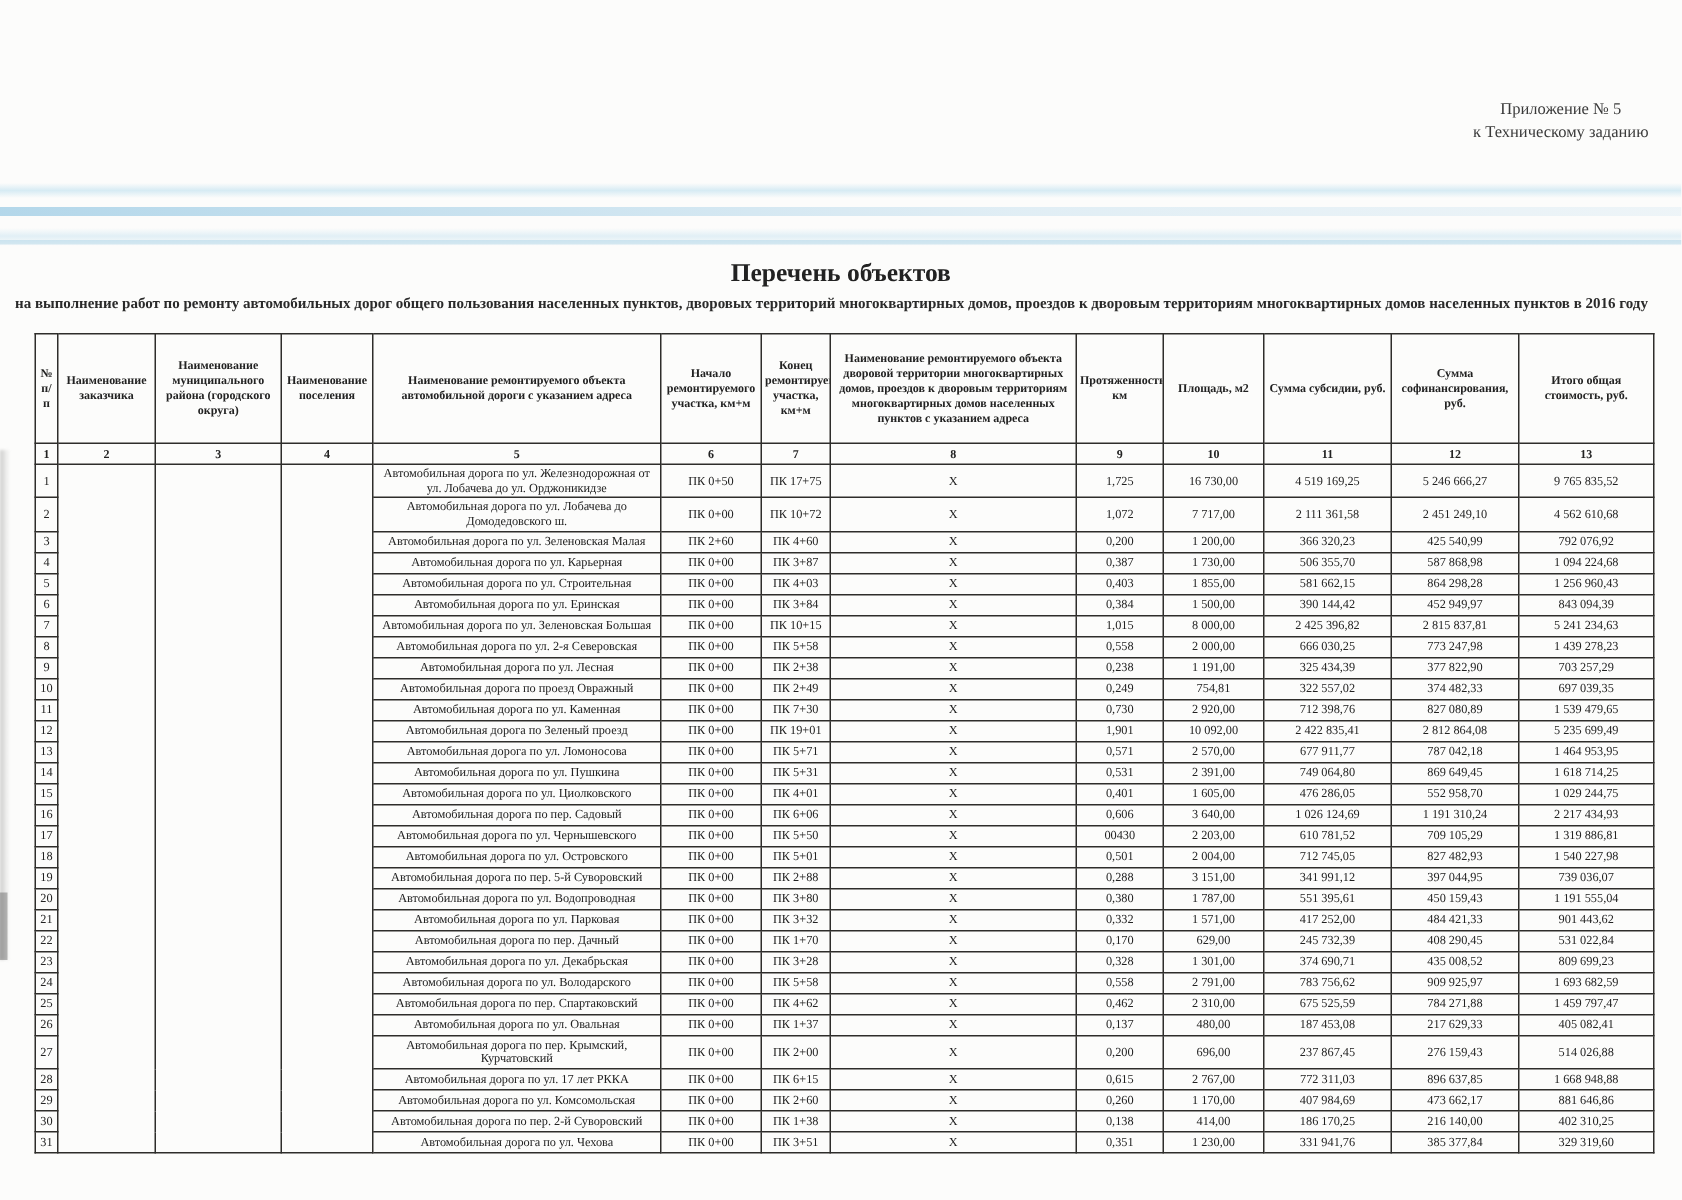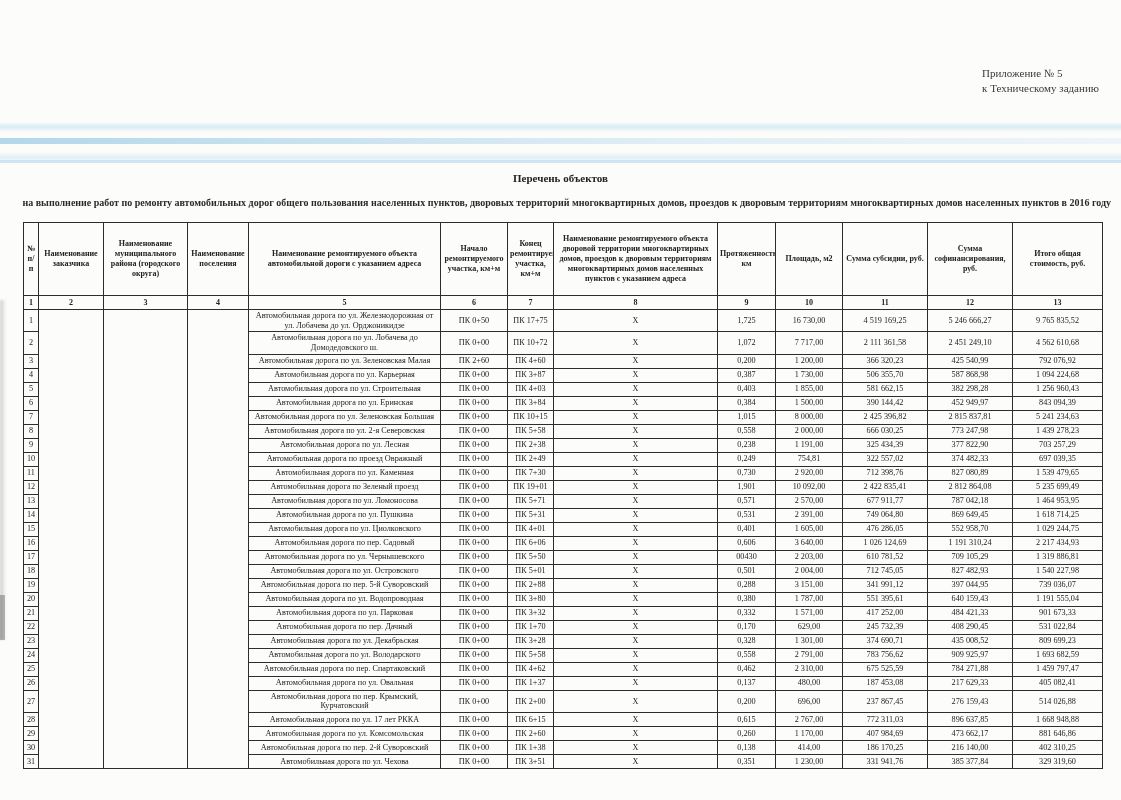--- a/index.html
+++ b/index.html
@@ -14,29 +14,29 @@
   .band-a{top:122px;height:10px;background:linear-gradient(to bottom,rgba(170,215,235,0) 0%,rgba(170,215,235,.45) 50%,rgba(170,215,235,0) 100%);}
   .band-b{top:138px;height:6px;background:linear-gradient(to right,rgba(120,185,220,.55),rgba(160,205,230,.30) 60%,rgba(180,215,235,.20));}
   .band-c{top:152px;height:12px;background:linear-gradient(to bottom,rgba(185,220,238,0),rgba(185,220,238,.40) 45%,rgba(185,220,238,0));}
   .band-d{top:160px;height:3px;background:rgba(130,190,220,.30);}
   .edge-smudge{position:absolute;left:0;top:300px;width:7px;height:340px;
     background:linear-gradient(to right,rgba(70,70,70,.28),rgba(120,120,120,.10) 60%,rgba(120,120,120,0));
     filter:blur(1px);pointer-events:none;}
   .edge-smudge2{position:absolute;left:0;top:595px;width:5px;height:45px;background:rgba(60,60,60,.35);filter:blur(.5px);pointer-events:none;}
 
   .annotation{
-    position:absolute;top:66px;right:22px;text-align:left;
+    position:absolute;top:66px;right:22px;text-align:center;
     font-size:11px;line-height:15px;color:#3a3a3a;
   }
   .doc-title{
     position:absolute;top:172px;left:0;width:1121px;text-align:center;
-    font-size:11px;font-weight:bold;color:#222;
+    font-size:17px;font-weight:bold;color:#222;
   }
   .doc-subtitle{
-    position:absolute;top:197px;left:10px;width:1101px;text-align:right;
+    position:absolute;top:197px;left:10px;width:1101px;text-align:left;
     font-size:10px;font-weight:bold;color:#2a2a2a;
   }
 
   table.main{
     position:absolute;left:23px;top:222px;width:1079px;
     border-collapse:collapse;table-layout:fixed;
     font-size:8px;color:#222;
   }
   table.main th,table.main td{
     border:1px solid #2e2d2b;
@@ -171,21 +171,21 @@
       </tr>
       <tr class="data-row">
         <td>5</td>
         <td class="cell-name">Автомобильная дорога по ул. Строительная</td>
         <td>ПК 0+00</td>
         <td>ПК 4+03</td>
         <td>X</td>
         <td>0,403</td>
         <td>1 855,00</td>
         <td>581 662,15</td>
-        <td>382 298,28</td>
+        <td>864 298,28</td>
         <td>1 256 960,43</td>
       </tr>
       <tr class="data-row">
         <td>6</td>
         <td class="cell-name">Автомобильная дорога по ул. Еринская</td>
         <td>ПК 0+00</td>
         <td>ПК 3+84</td>
         <td>X</td>
         <td>0,384</td>
         <td>1 500,00</td>
@@ -351,34 +351,34 @@
       </tr>
       <tr class="data-row">
         <td>20</td>
         <td class="cell-name">Автомобильная дорога по ул. Водопроводная</td>
         <td>ПК 0+00</td>
         <td>ПК 3+80</td>
         <td>X</td>
         <td>0,380</td>
         <td>1 787,00</td>
         <td>551 395,61</td>
-        <td>640 159,43</td>
+        <td>450 159,43</td>
         <td>1 191 555,04</td>
       </tr>
       <tr class="data-row">
         <td>21</td>
         <td class="cell-name">Автомобильная дорога по ул. Парковая</td>
         <td>ПК 0+00</td>
         <td>ПК 3+32</td>
         <td>X</td>
         <td>0,332</td>
         <td>1 571,00</td>
         <td>417 252,00</td>
         <td>484 421,33</td>
-        <td>901 673,33</td>
+        <td>901 443,62</td>
       </tr>
       <tr class="data-row">
         <td>22</td>
         <td class="cell-name">Автомобильная дорога по пер. Дачный</td>
         <td>ПК 0+00</td>
         <td>ПК 1+70</td>
         <td>X</td>
         <td>0,170</td>
         <td>629,00</td>
         <td>245 732,39</td>

